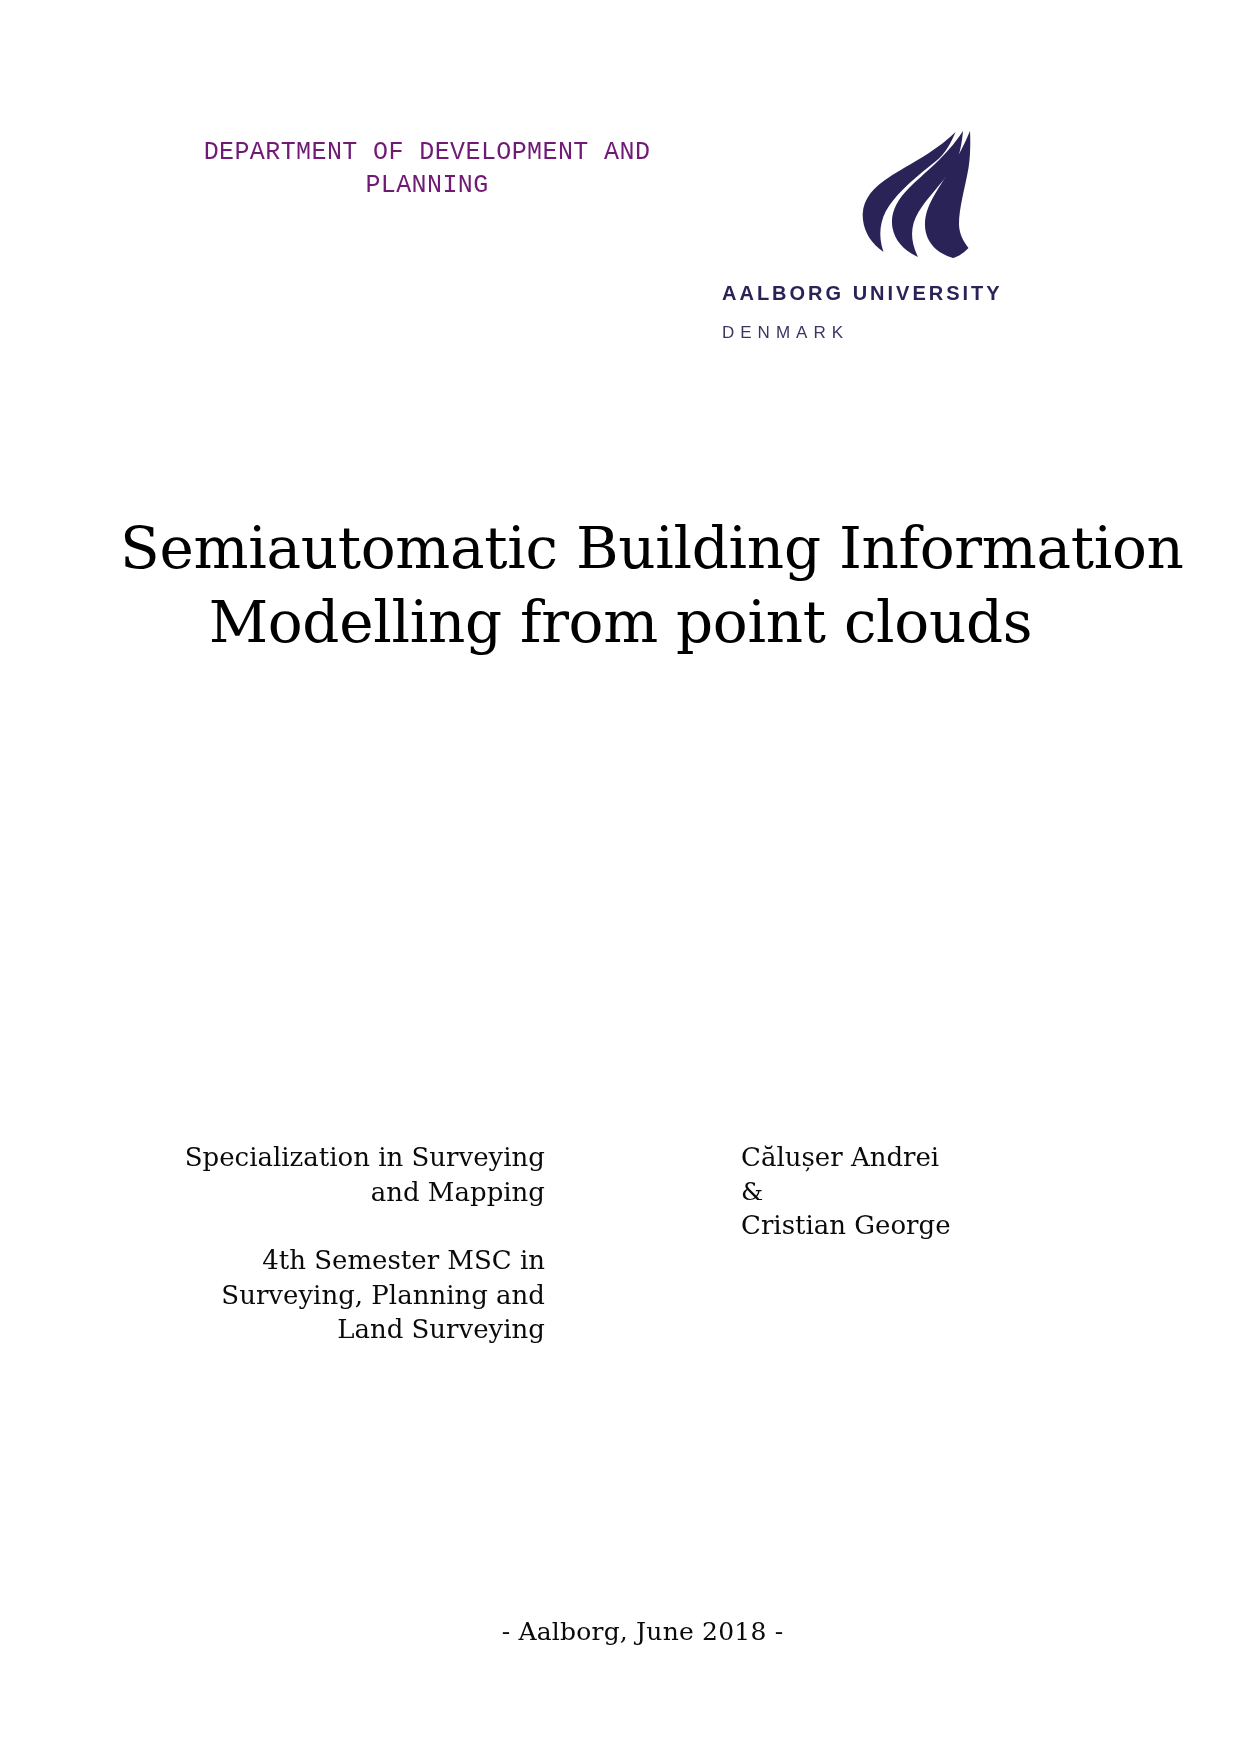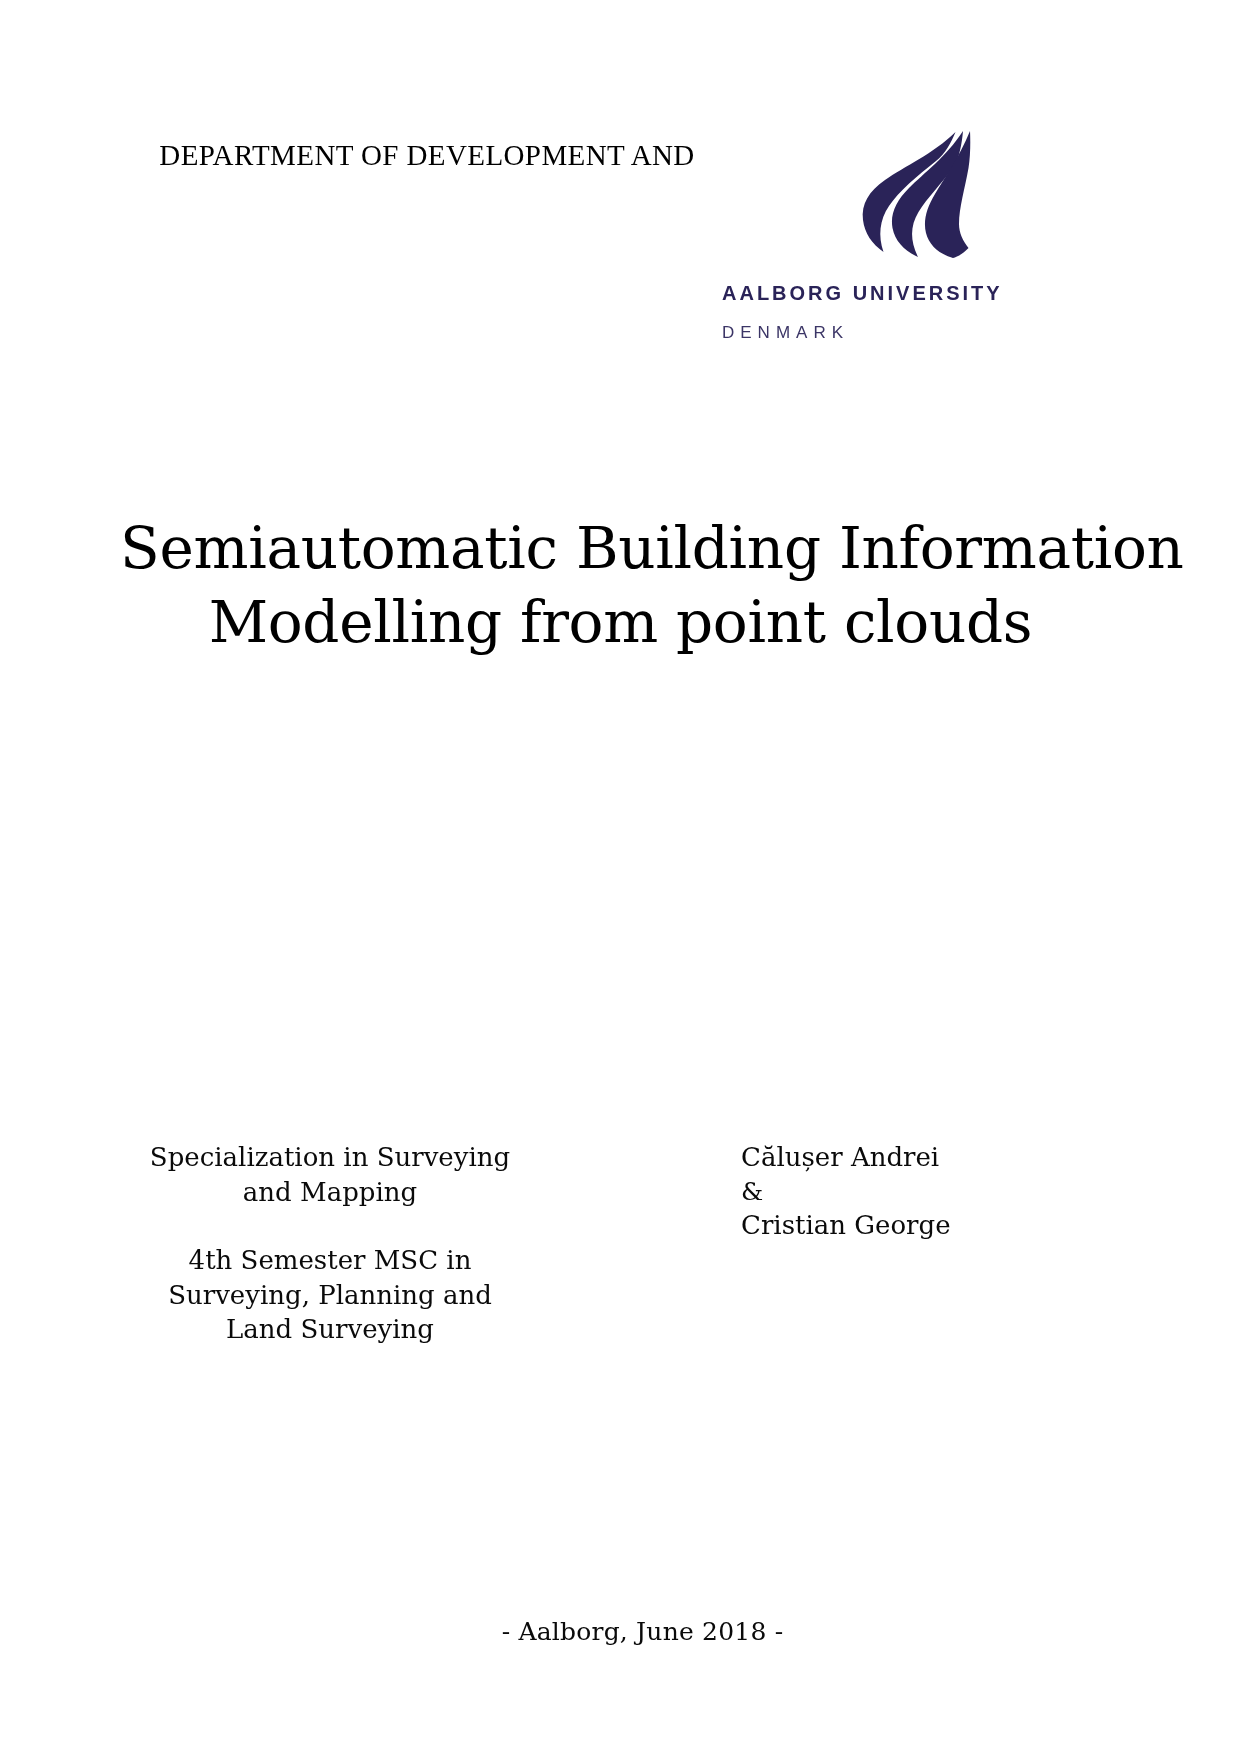--- a/index.html
+++ b/index.html
@@ -31,25 +31,25 @@
 
   .dept-block {
     position: absolute;
     left: 148px;
     top: 8px;
     width: 558px;
     text-align: center;
   }
 
   .dept-line {
-    font-family: Liberation Serif, serif;
-    font-size: 29px;
+    font-family: Liberation Mono, monospace;
+    font-size: 25px;
     line-height: 1.33;
     letter-spacing: 0.4px;
-    color: #000000;
+    color: #701a75;
     white-space: nowrap;
   }
   .dept-line.second { white-space: normal; }
 
   
   .logo-block {
     position: absolute;
     left: 722px;
     top: 0px;
     width: 390px;
@@ -110,21 +110,21 @@
     left: 0;
     right: 0;
     height: 300px;
   }
 
   .col-left {
     position: absolute;
     left: 115px;
     top: 0;
     width: 430px;
-    text-align: center;
+    text-align: right;
   }
 
   .col-right {
     position: absolute;
     left: 741px;
     top: 0;
     width: 440px;
     text-align: left;
   }
 
@@ -159,20 +159,21 @@
 </style>
 </head>
 <body>
 
 <div class="page">
 
   <div class="header">
 
     <div class="dept-block">
       <div class="dept-line">DEPARTMENT OF DEVELOPMENT AND</div>
+      <div class="dept-line second">PLANNING</div>
     </div>
 
     <div class="logo-block">
       <svg class="logo-mark" viewBox="0 0 140 132" xmlns="http://www.w3.org/2000/svg">
 
         <path d="M108.5 4
                  C 86 26, 58 38, 38 52
                  C 22 63, 14 76, 16 92
                  C 17.5 105, 25 116, 36.5 124
                  C 31 108, 32.5 92, 42 78

